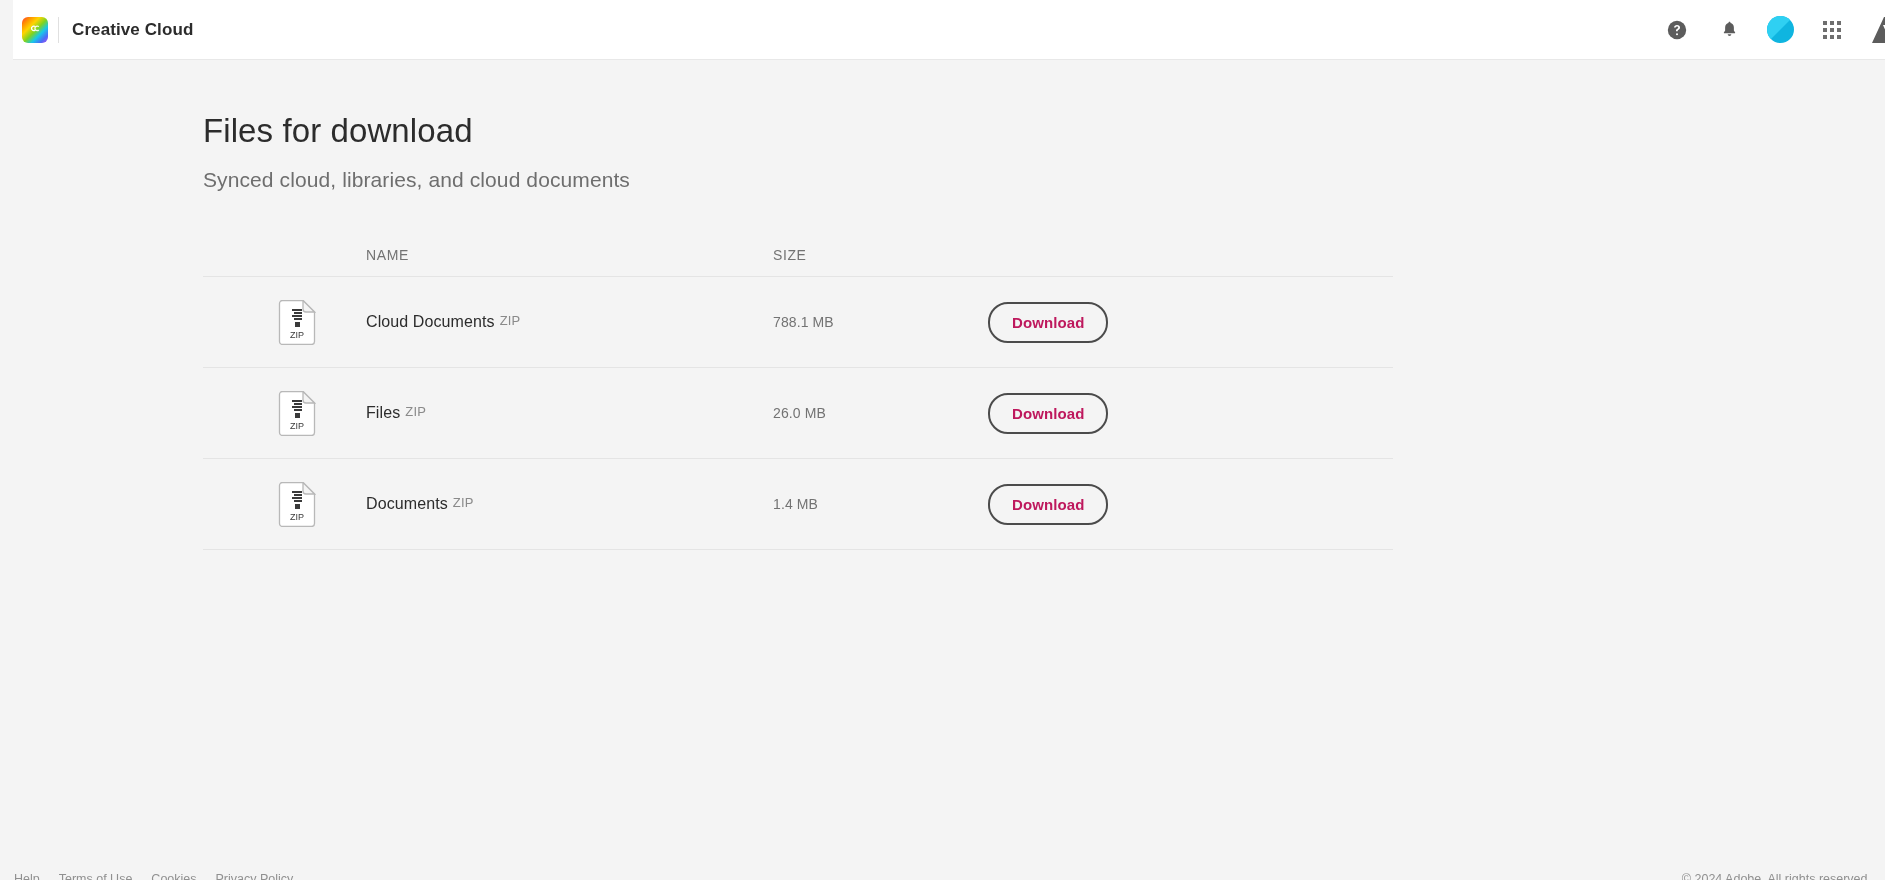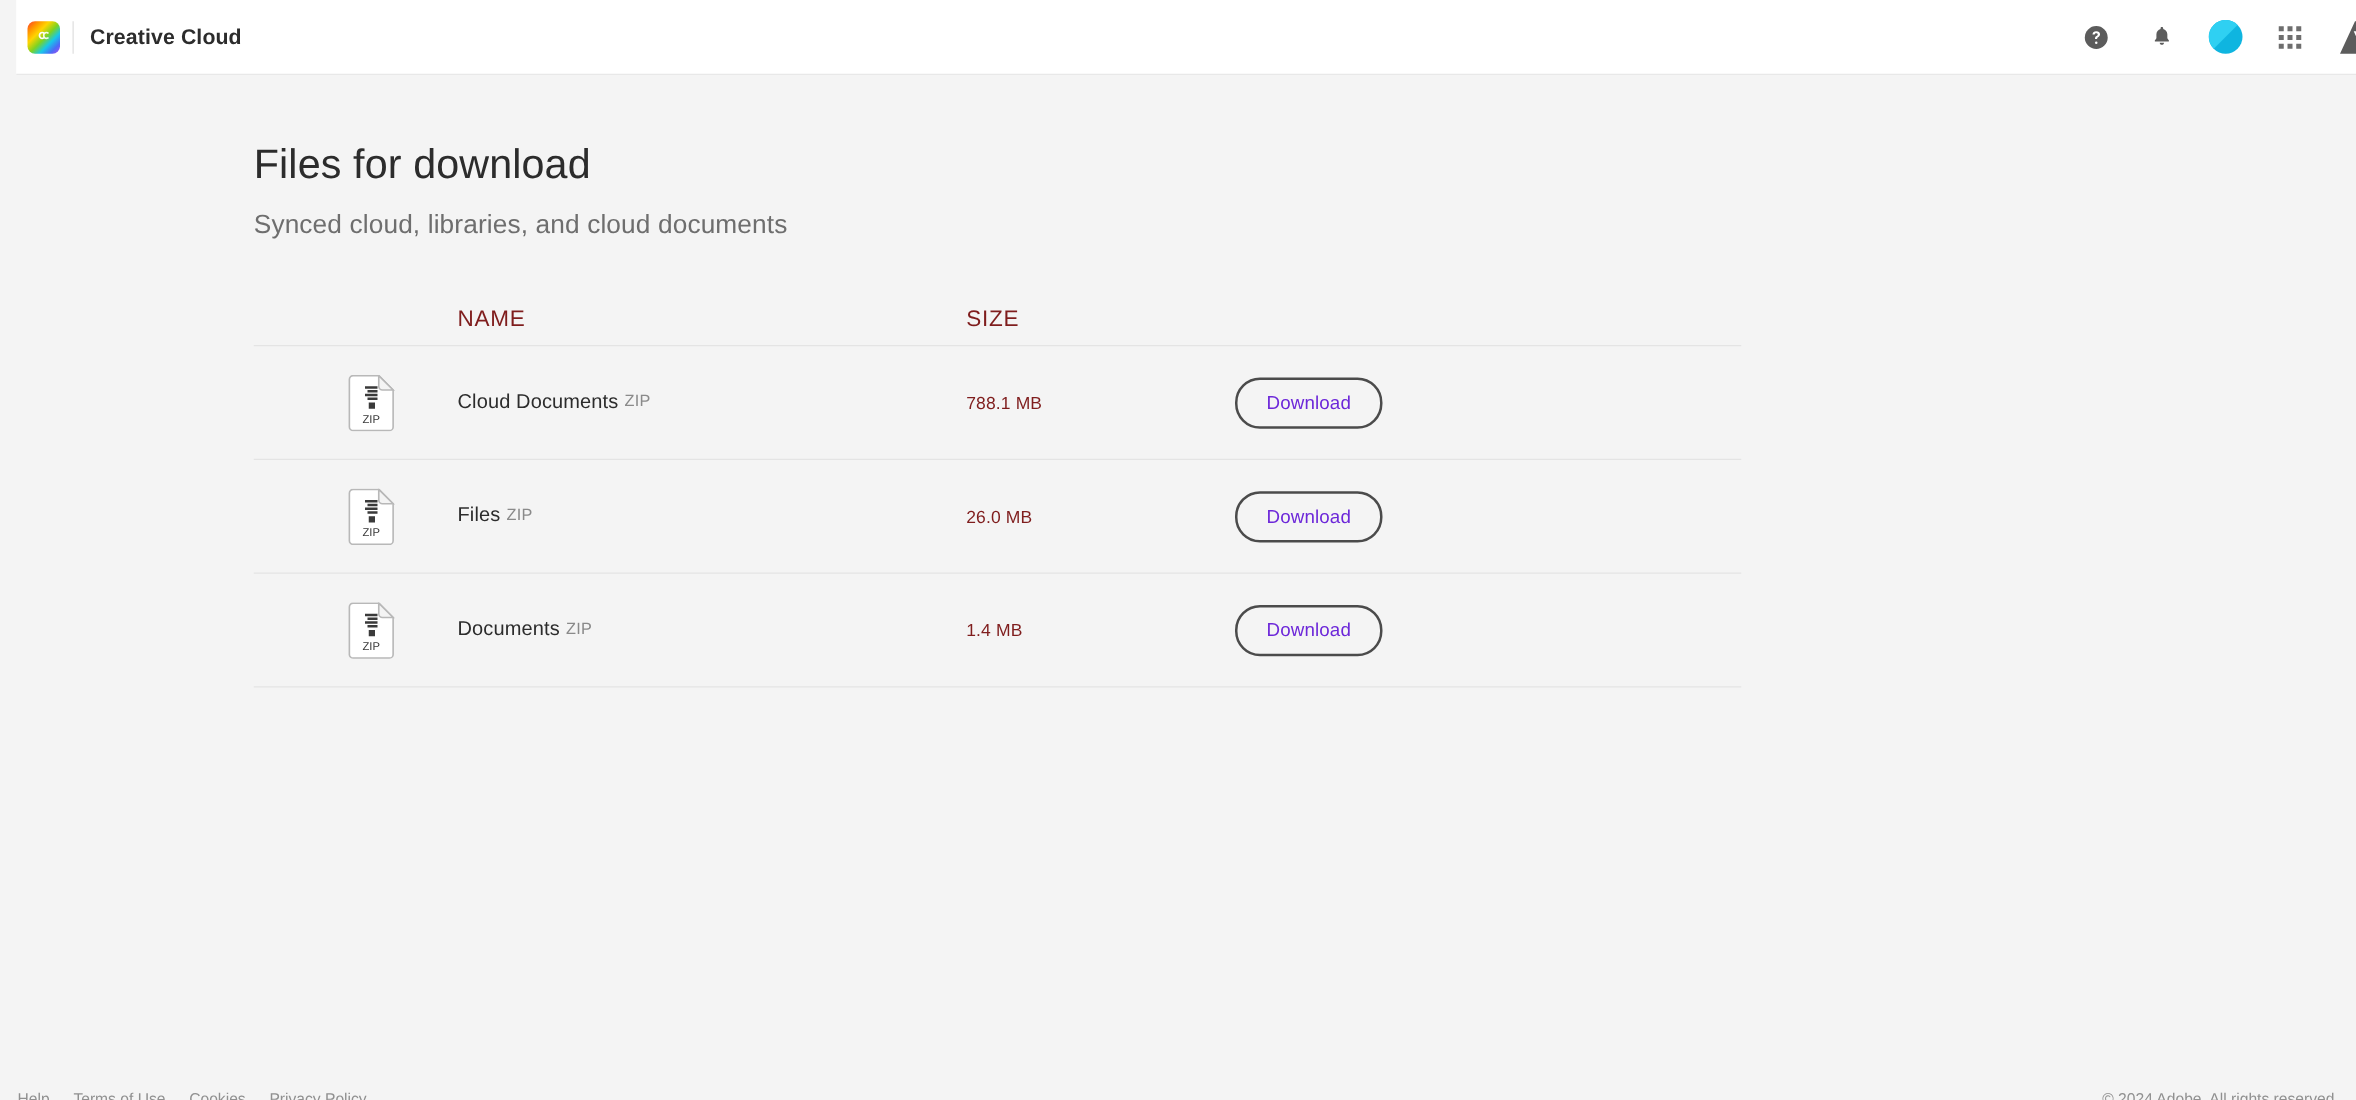--- a/index.html
+++ b/index.html
@@ -140,22 +140,22 @@
     width: 1190px;
   }
   .table-head {
     display: flex;
     align-items: center;
     height: 42px;
     padding: 0 0 0 0;
     border-bottom: 1px solid #e4e4e4;
   }
   .th {
-    font-size: 18px;
-    color: #7f1d1d;
+    font-size: 14px;
+    color: #737373;
     letter-spacing: .6px;
     text-transform: uppercase;
   }
   .col-name { width: 570px; padding-left: 163px; box-sizing: border-box; }
   .col-size { width: 215px; }
   .col-action { flex: 1; }
 
   .table-row {
     display: flex;
     align-items: center;
@@ -183,36 +183,36 @@
     letter-spacing: .1px;
   }
   .file-type {
     font-size: 13px;
     color: #8a8a8a;
     letter-spacing: .2px;
   }
   .cell-size {
     width: 215px;
     font-size: 14px;
-    color: #7f1d1d;
+    color: #737373;
     letter-spacing: .1px;
   }
   .cell-action { flex: 1; }
   .download-btn {
     display: inline-block;
     min-width: 118px;
     text-align: center;
     padding: 10px 22px;
     border: 2px solid #4b4b4b;
     border-radius: 20px;
     background: transparent;
     font-family: "Liberation Sans", sans-serif;
     font-size: 15px;
-    font-weight: normal;
-    color: #6d28d9;
+    font-weight: bold;
+    color: #be185d;
     cursor: pointer;
     letter-spacing: .1px;
   }
 
   
   .footer {
     position: absolute;
     left: 0;
     top: 872px;
     width: 1885px;

